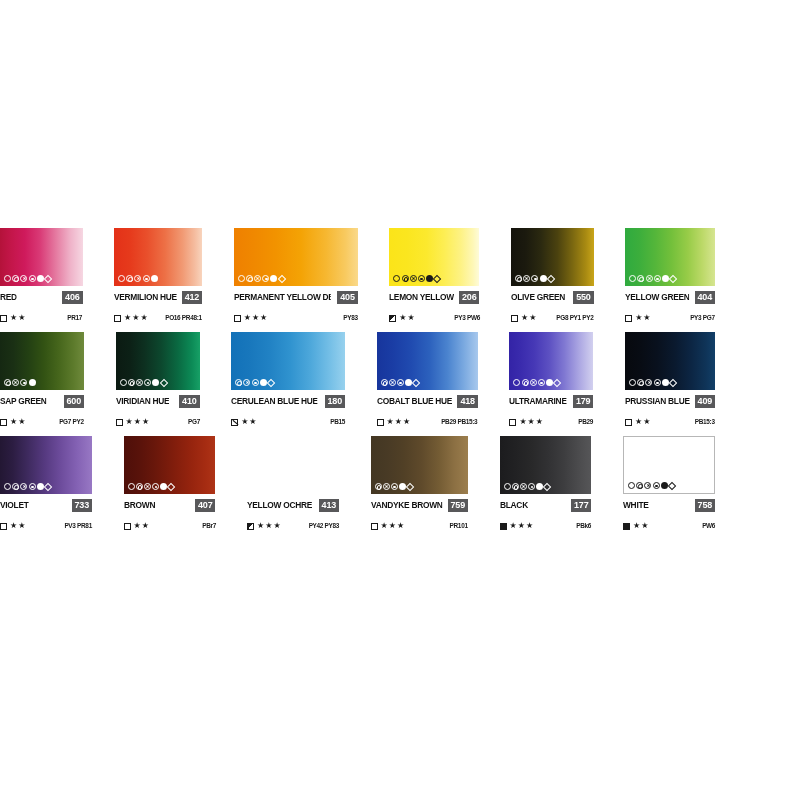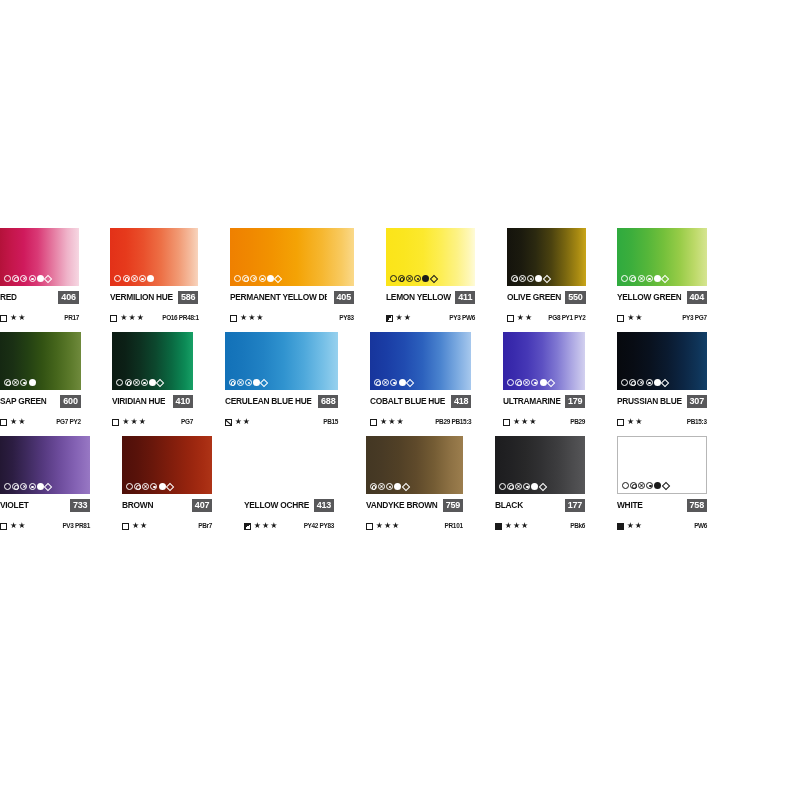--- a/index.html
+++ b/index.html
@@ -27,21 +27,21 @@
     width: 723px;
     margin-bottom: 9px;
     gap: 20px;
   }
 
   .cell {
     width: 124px;
     margin-right: 11.6px;
     position: relative;
   }
-  .cell:last-child { margin-right: 16px; }
+  .cell:last-child { margin-right: 8px; }
 
   
   .swatch {
     height: 58px;
     position: relative;
     overflow: hidden;
   }
   .swatch.bordered {
     box-sizing: border-box;
     border: 1px solid #b7b7b7;
@@ -239,21 +239,21 @@
           <div class="icons" style="color: rgb(255, 255, 255);">
             <span class="ic ic-o"></span>
             <span class="ic ic-ring"></span>
             <span class="ic ic-x"></span>
             <span class="ic ic-dot"></span>
             <span class="ic ic-full"></span>
           </div>
         </div>
         <div class="namebar">
           <span class="cname">VERMILION HUE</span>
-          <span class="ccode">586</span>
+          <span class="ccode">412</span>
         </div>
         <div class="infobar">
           <div class="left-info">
             <span class="opacity "></span>
             <span class="stars">★★★</span>
           </div>
           <span class="pigment">PO16 PR48:1</span>
         </div>
       </div>
       <div class="cell">
@@ -285,21 +285,21 @@
             <span class="ic ic-o"></span>
             <span class="ic ic-ring"></span>
             <span class="ic ic-x"></span>
             <span class="ic ic-dot"></span>
             <span class="ic ic-full"></span>
             <span class="ic ic-d"></span>
           </div>
         </div>
         <div class="namebar">
           <span class="cname">LEMON YELLOW</span>
-          <span class="ccode">411</span>
+          <span class="ccode">206</span>
         </div>
         <div class="infobar">
           <div class="left-info">
             <span class="opacity op-half"></span>
             <span class="stars">★★</span>
           </div>
           <span class="pigment">PY3 PW6</span>
         </div>
       </div>
       <div class="cell">
@@ -398,21 +398,21 @@
           <div class="icons" style="color: rgb(255, 255, 255);">
             <span class="ic ic-ring"></span>
             <span class="ic ic-x"></span>
             <span class="ic ic-dot"></span>
             <span class="ic ic-full"></span>
             <span class="ic ic-d"></span>
           </div>
         </div>
         <div class="namebar">
           <span class="cname">CERULEAN BLUE HUE</span>
-          <span class="ccode">688</span>
+          <span class="ccode">180</span>
         </div>
         <div class="infobar">
           <div class="left-info">
             <span class="opacity op-x"></span>
             <span class="stars">★★</span>
           </div>
           <span class="pigment">PB15</span>
         </div>
       </div>
       <div class="cell">
@@ -466,21 +466,21 @@
             <span class="ic ic-o"></span>
             <span class="ic ic-ring"></span>
             <span class="ic ic-x"></span>
             <span class="ic ic-dot"></span>
             <span class="ic ic-full"></span>
             <span class="ic ic-d"></span>
           </div>
         </div>
         <div class="namebar">
           <span class="cname">PRUSSIAN BLUE</span>
-          <span class="ccode">307</span>
+          <span class="ccode">409</span>
         </div>
         <div class="infobar">
           <div class="left-info">
             <span class="opacity "></span>
             <span class="stars">★★</span>
           </div>
           <span class="pigment">PB15:3</span>
         </div>
       </div>
     </div>

